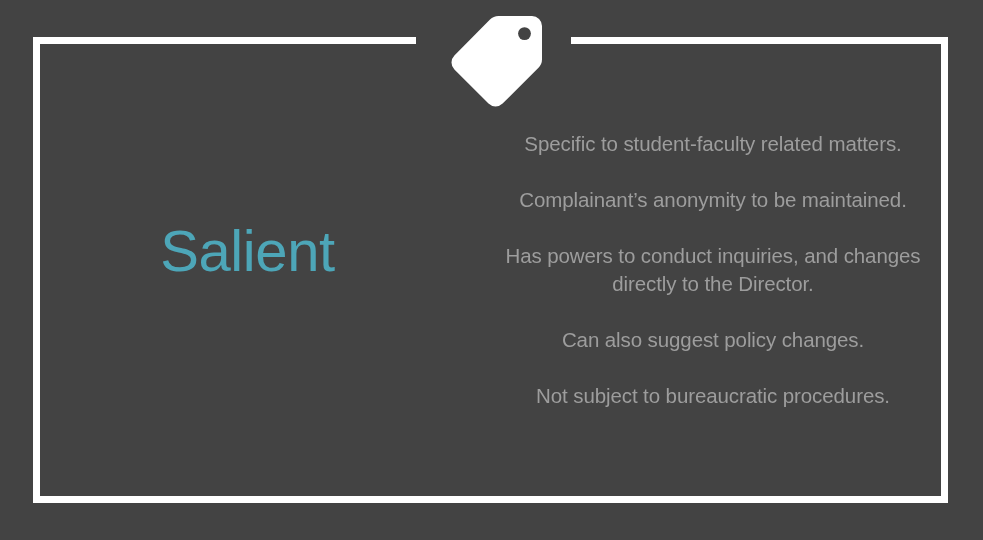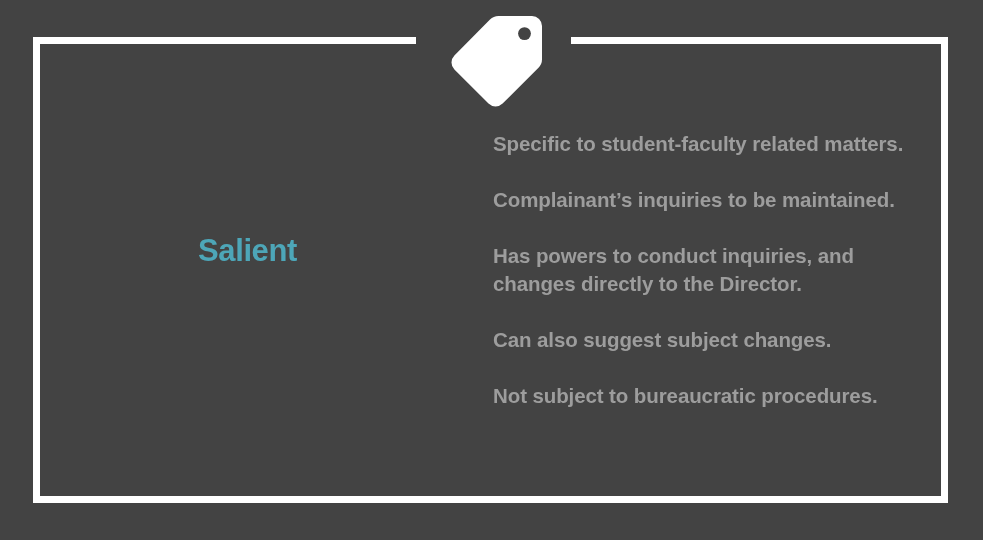--- a/index.html
+++ b/index.html
@@ -81,42 +81,43 @@
     height: 540px;
   }
 
   .title {
     position: absolute;
     left: 60px;
     top: 224px;
     width: 375px;
     text-align: center;
     color: #4da6b8;
-    font-size: 31px;
-    font-weight: bold;
+    font-size: 58px;
+    font-weight: normal;
     line-height: 53px;
     letter-spacing: -0.4px;
   }
   .title .title-line {
     display: block;
   }
 
   .bullets {
     position: absolute;
     left: 493px;
     top: 130px;
     width: 440px;
   }
   .bullet {
     color: #9d9d9d;
     font-size: 20.5px;
-    font-weight: bold;
+    font-weight: normal;
     line-height: 28px;
     letter-spacing: -0.1px;
     margin: 0 0 28px 0;
+    text-align: center;
   }
   .bullet:last-child {
     margin-bottom: 0;
   }
 </style>
 </head>
 <body>
 
 <div class="slide">
 
@@ -145,20 +146,20 @@
   </div>
 
   <div class="content">
 
     <div class="title">
       <span class="title-line">Salient</span>
     </div>
 
     <div class="bullets">
       <p class="bullet">Specific to student-faculty related matters.</p>
-      <p class="bullet">Complainant’s inquiries to be maintained.</p>
+      <p class="bullet">Complainant’s anonymity to be maintained.</p>
       <p class="bullet">Has powers to conduct inquiries, and changes directly to the Director.</p>
-      <p class="bullet">Can also suggest subject changes.</p>
+      <p class="bullet">Can also suggest policy changes.</p>
       <p class="bullet">Not subject to bureaucratic procedures.</p>
     </div>
 
   </div>
 </div>
 
 </body></html>

